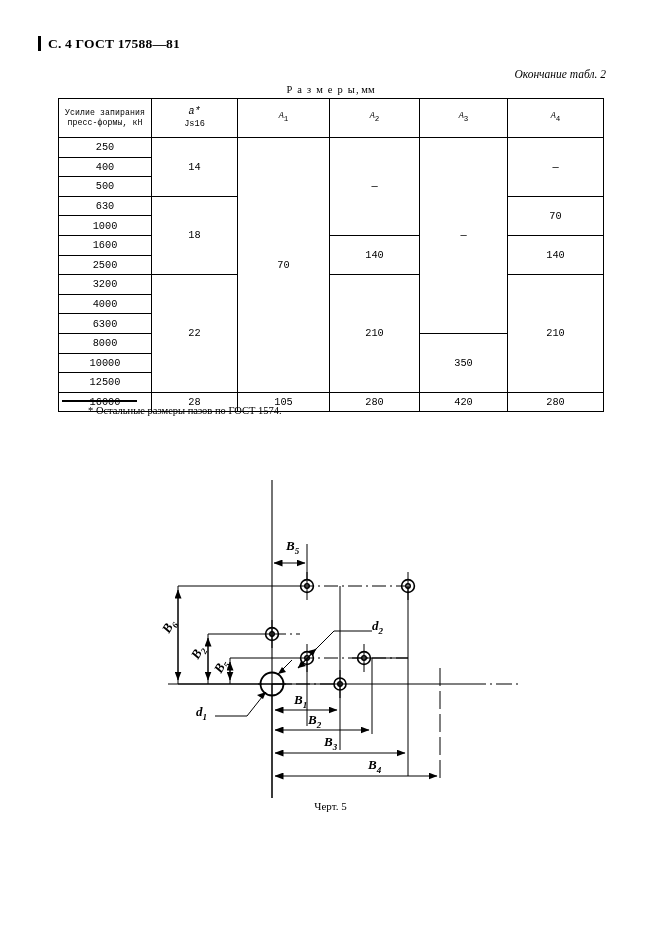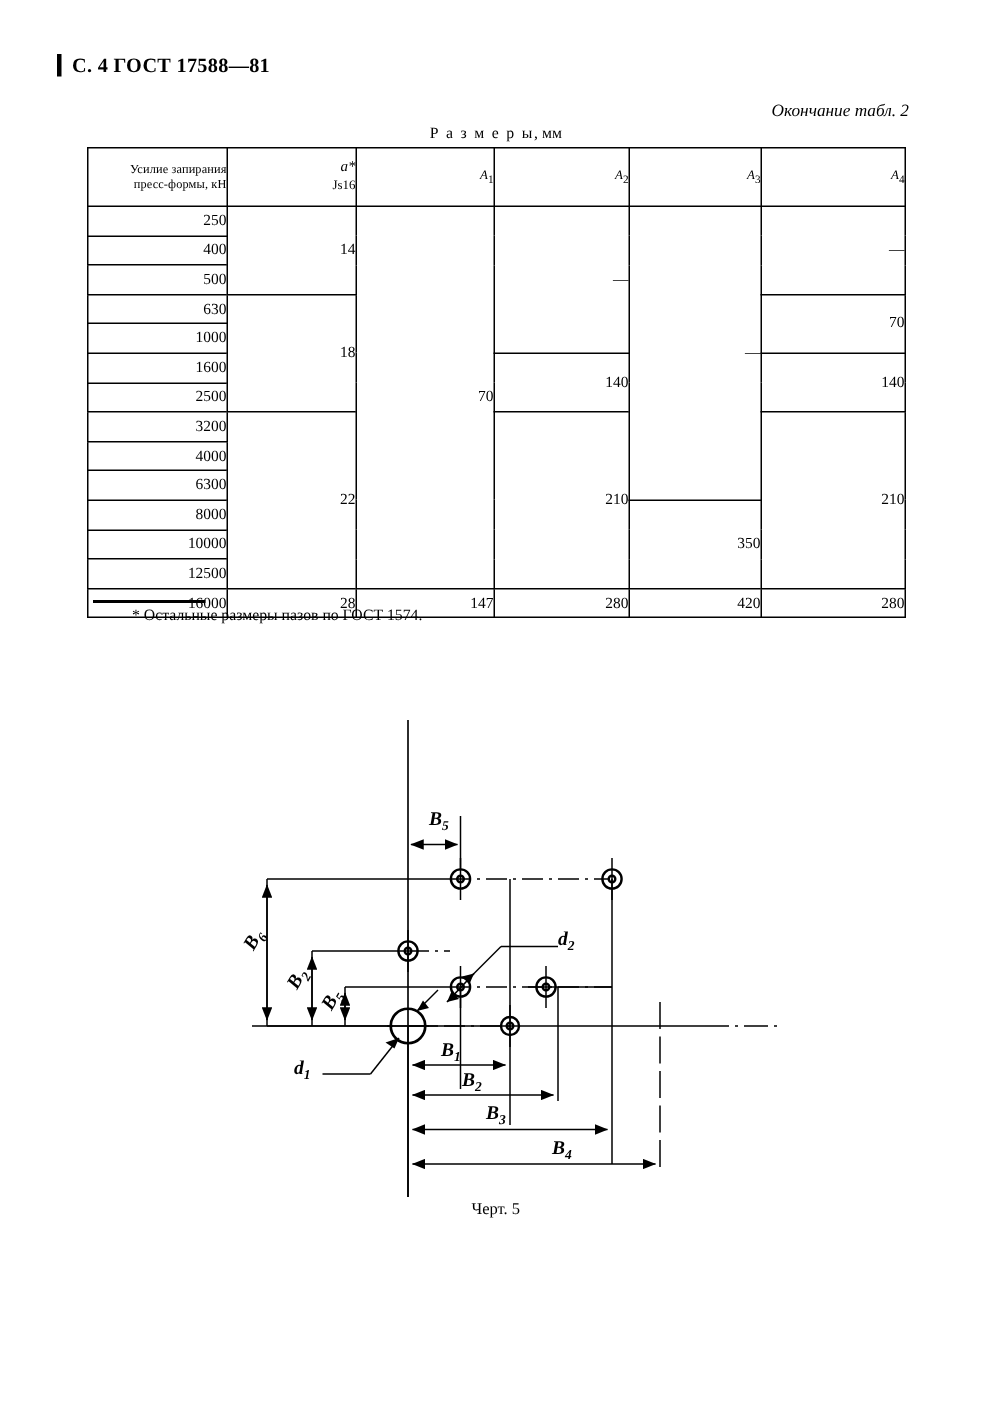--- a/index.html
+++ b/index.html
@@ -37,24 +37,25 @@
   
   .tbl-wrap{position:absolute;left:58px;top:98px;width:545px;}
   table.t{
     border-collapse:collapse;
     width:545px;
     font-size:10.5px;
     table-layout:fixed;
   }
   table.t th, table.t td{
     border:0.7px solid #000;
-    text-align:right;
+    text-align:center;
     vertical-align:middle;
     padding:0;
     font-weight:normal;
+    font-family:Liberation Mono, monospace;
   }
   table.t thead th{
     height:38px;
     line-height:1.25;
     border-top:1.6px solid #000;
     border-bottom:1.6px solid #000;
     font-size:8.6px;
   }
   table.t thead th.hdr-force{font-size:8.2px;letter-spacing:.1px;}
   table.t thead th.hdr-a{font-size:10px;}
@@ -192,21 +193,21 @@
           </tr>
           <tr>
             <td>10000</td>
           </tr>
           <tr>
             <td>12500</td>
           </tr>
           <tr>
             <td>16000</td>
             <td>28</td>
-            <td class="vb-l">147</td>
+            <td class="vb-l">105</td>
             <td>280</td>
             <td>420</td>
             <td class="vb-l">280</td>
           </tr>
         </tbody>
     </table>
   </div>
 
   <div class="fn-rule"></div>
   <div class="footnote">* Остальные размеры пазов по ГОСТ 1574.</div>

